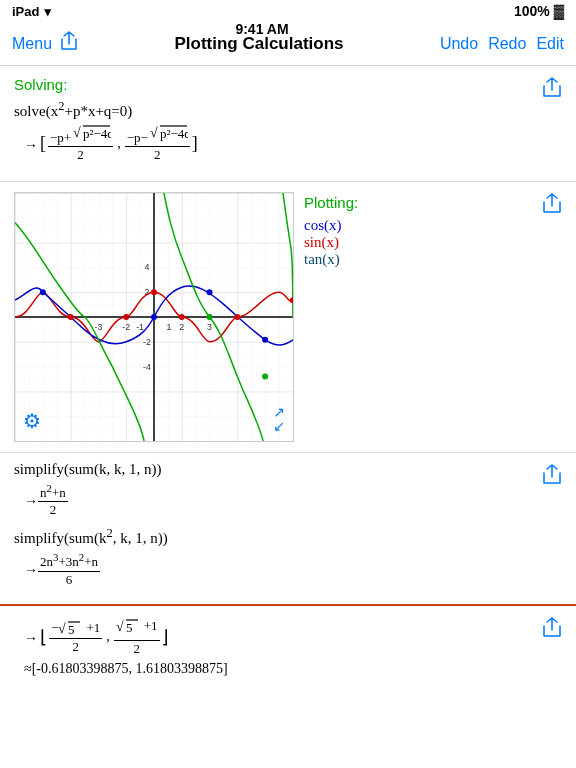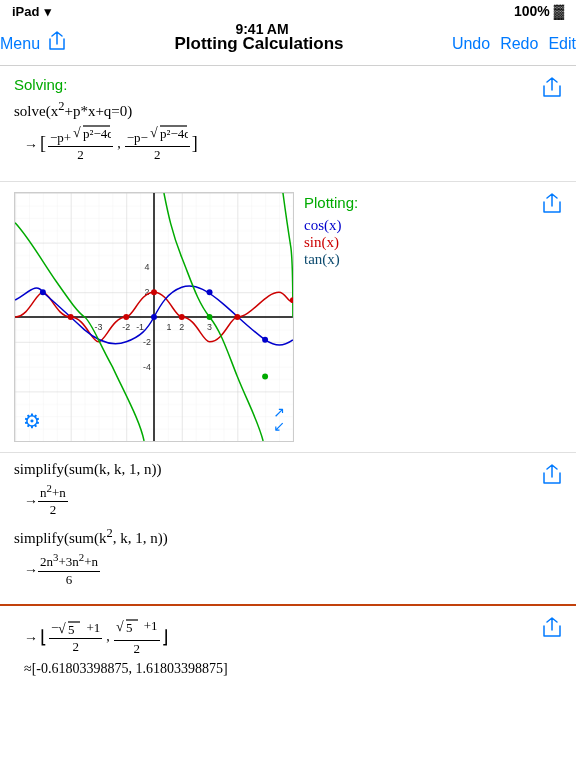--- a/index.html
+++ b/index.html
@@ -22,21 +22,21 @@
       height: 22px;
     }
     .status-left { display: flex; align-items: center; gap: 5px; }
     .status-right { display: flex; align-items: center; gap: 4px; font-size: 14px; margin-left: 41px; }
 
     
     .nav-bar {
       display: flex;
       justify-content: space-between;
       align-items: center;
-      padding: 6px 0;
+      padding: 6px 12px;
       border-bottom: 1px solid #d0d0d0;
       height: 44px;
     }
     .nav-left { display: flex; align-items: center; gap: 8px; }
     .nav-center { font-size: 17px; font-weight: 600; color: #000; }
     .nav-right { display: flex; align-items: center; gap: 10px; }
     .nav-btn { color: #007aff; font-size: 16px; background: none; border: none; cursor: pointer; }
 
     
     .section {

